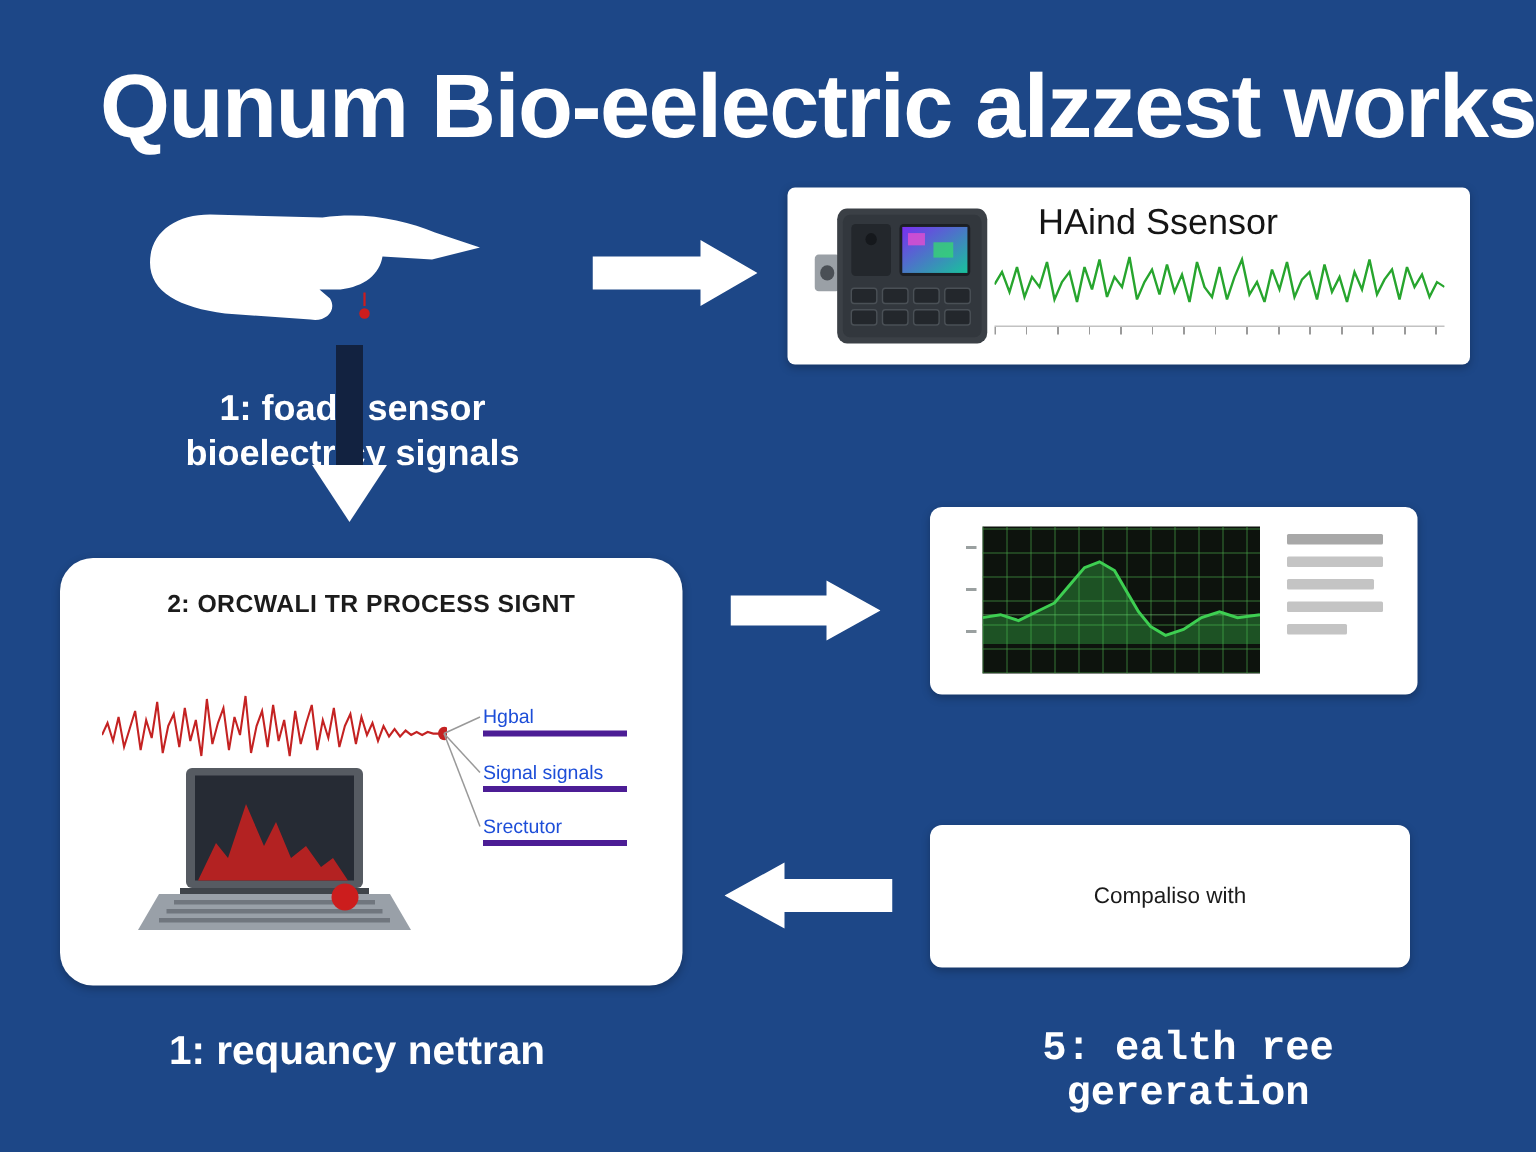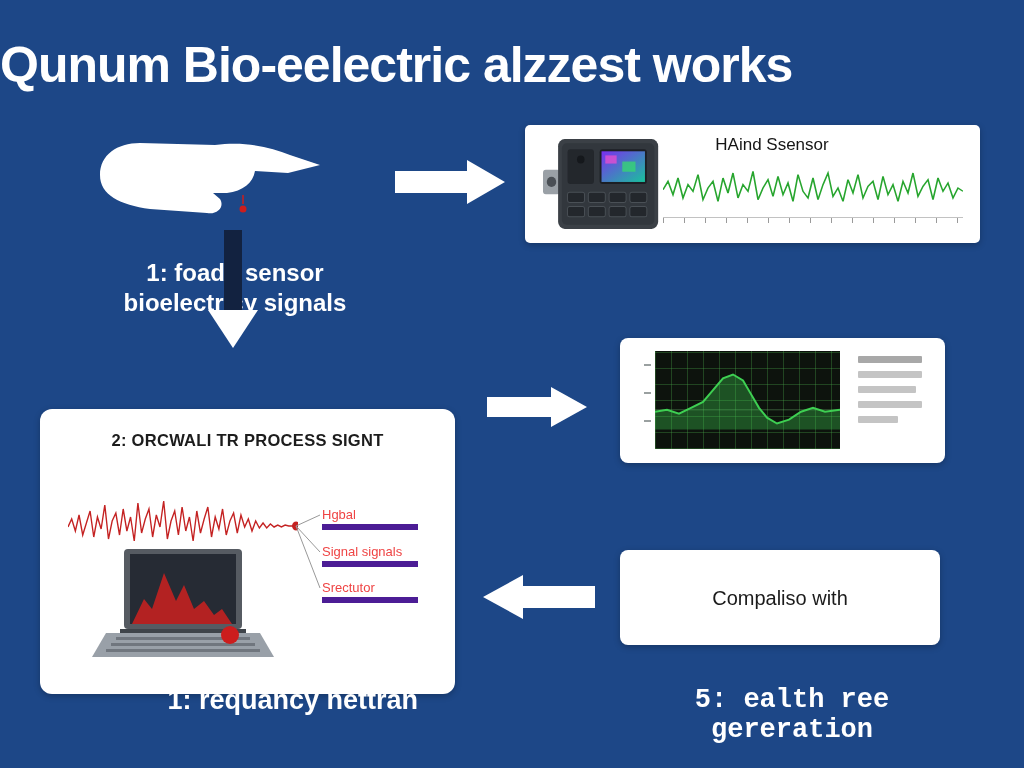--- a/index.html
+++ b/index.html
@@ -9,76 +9,76 @@
   }
   .canvas{
     position:relative;
     width:1024px;height:768px;
     background:#1d4787;
     overflow:hidden;
   }
   .abs{position:absolute;}
   .diagram-title{
     top:36px;left:0;width:1024px;
-    text-align:left;
+    text-align:right;
     color:#ffffff;
-    font-size:50px;
+    font-size:60px;
     font-weight:700;
     letter-spacing:-1px;
   }
   .panel{
     background:#ffffff;
     box-shadow:0 2px 6px rgba(0,0,0,0.25);
   }
   .sensor-panel{left:525px;top:125px;width:455px;height:118px;border-radius:5px;}
   .sensor-title{
     left:97px;top:10px;width:300px;
-    text-align:center;color:#151515;font-size:17px;font-weight:400;
+    text-align:center;color:#151515;font-size:24px;font-weight:400;
   }
   .sensor-ticks{
     left:138px;top:92px;width:300px;height:5px;
     border-top:1px solid #c2c2c2;
     background:repeating-linear-gradient(90deg,#9a9a9a 0 1px,transparent 1px 21px);
   }
   .hand-caption{
     left:60px;top:258px;width:350px;
     text-align:center;color:#ffffff;
     font-size:24px;font-weight:700;line-height:1.25;
   }
   .down-arrow-shaft{
     left:224px;top:230px;width:18px;height:82px;
     background:#122240;
   }
-  .process-panel{left:40px;top:372px;width:415px;height:285px;border-radius:12px;margin-top:37px;}
+  .process-panel{left:40px;top:372px;width:415px;height:285px;border-radius:22px;}
   .process-title{
     left:20px;top:22px;width:375px;
     text-align:center;color:#1c1c1c;
     font-size:16.5px;font-weight:700;letter-spacing:0.3px;
   }
   .callout{
-    color:#ef4444;font-size:13px;
+    color:#1d4ed8;font-size:13px;
     width:96px;
-    border-bottom:6px solid #4c1d95;
+    border-bottom:4px solid #4c1d95;
     padding-bottom:2px;
   }
   .chart-panel{left:620px;top:338px;width:325px;height:125px;border-radius:8px;}
   .black-chart{
     left:35px;top:13px;width:185px;height:98px;
     background-color:#0d130d;
     background-image:
       repeating-linear-gradient(90deg, rgba(70,160,70,0.35) 0 1px, transparent 1px 16px),
       repeating-linear-gradient(0deg, rgba(70,160,70,0.35) 0 1px, transparent 1px 16px);
   }
   .chart-tick{width:7px;height:2px;background:#9aa0a0;}
   .gray-line{height:7px;background:#c4c4c4;margin-bottom:8px;border-radius:1px;}
   .gray-line.first{background:#a8a8a8;}
   .comparison-panel{left:620px;top:550px;width:320px;height:95px;border-radius:8px;
     display:flex;align-items:center;justify-content:center;}
   .comparison-text{
-    text-align:center;color:#1b1b1b;font-size:20px;line-height:1.4;
+    text-align:center;color:#1b1b1b;font-size:15px;line-height:1.4;
   }
   .footer-caption{
     top:685px;color:#ffffff;font-size:27px;font-weight:700;text-align:center;width:360px;
   }
 </style>
 </head>
 <body style="background: rgb(29, 71, 135);">
 
 <div class="canvas">
 
@@ -211,16 +211,16 @@
   <svg class="abs" style="left:483px;top:573px;" width="112" height="48" viewBox="0 0 112 48">
     <polygon points="112,13 40,13 40,2 0,24 40,46 40,35 112,35" fill="#ffffff"></polygon>
   </svg>
 
   <div class="abs panel comparison-panel">
     <div class="comparison-text">
       <span>Compaliso with</span><br>
     </div>
   </div>
 
-  <div class="abs footer-caption" style="left:58px;text-align:right;">1: requancy nettran</div>
+  <div class="abs footer-caption" style="left:58px;">1: requancy nettran</div>
   <div class="abs footer-caption" style="left:612px;font-family:Liberation Mono, monospace;">5: ealth ree gereration</div>
 
 </div>
 
 </body></html>

